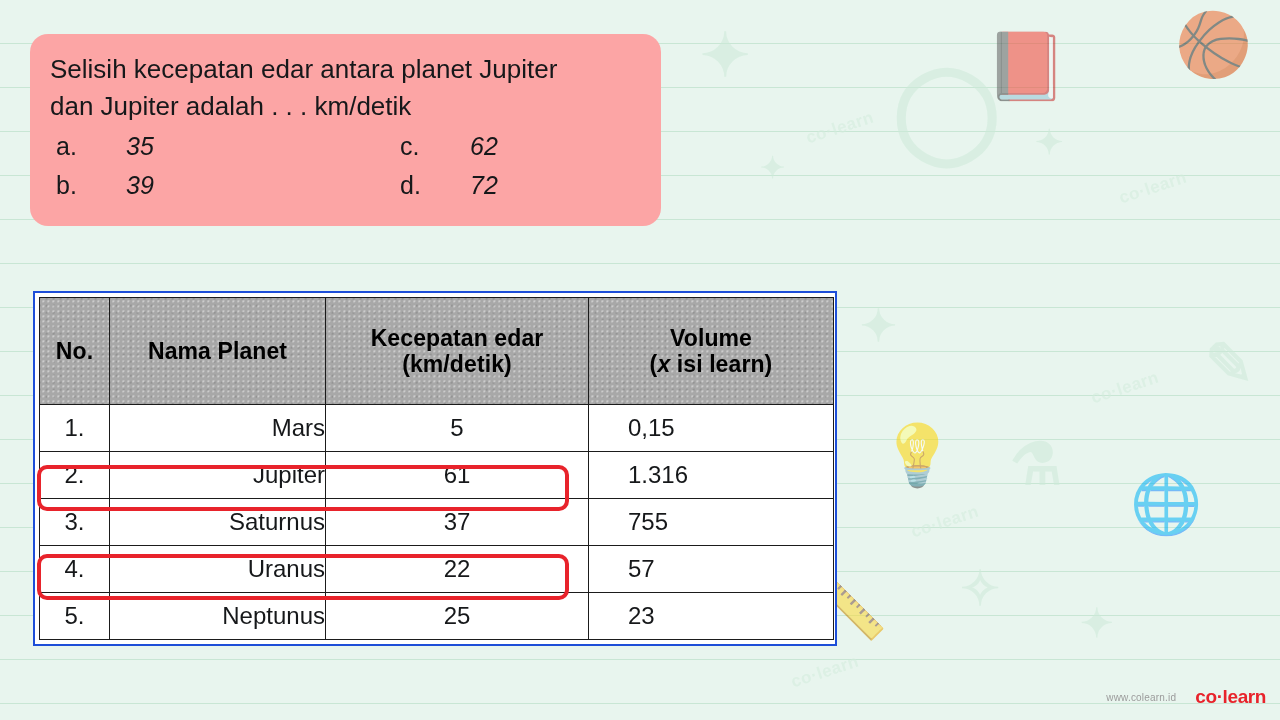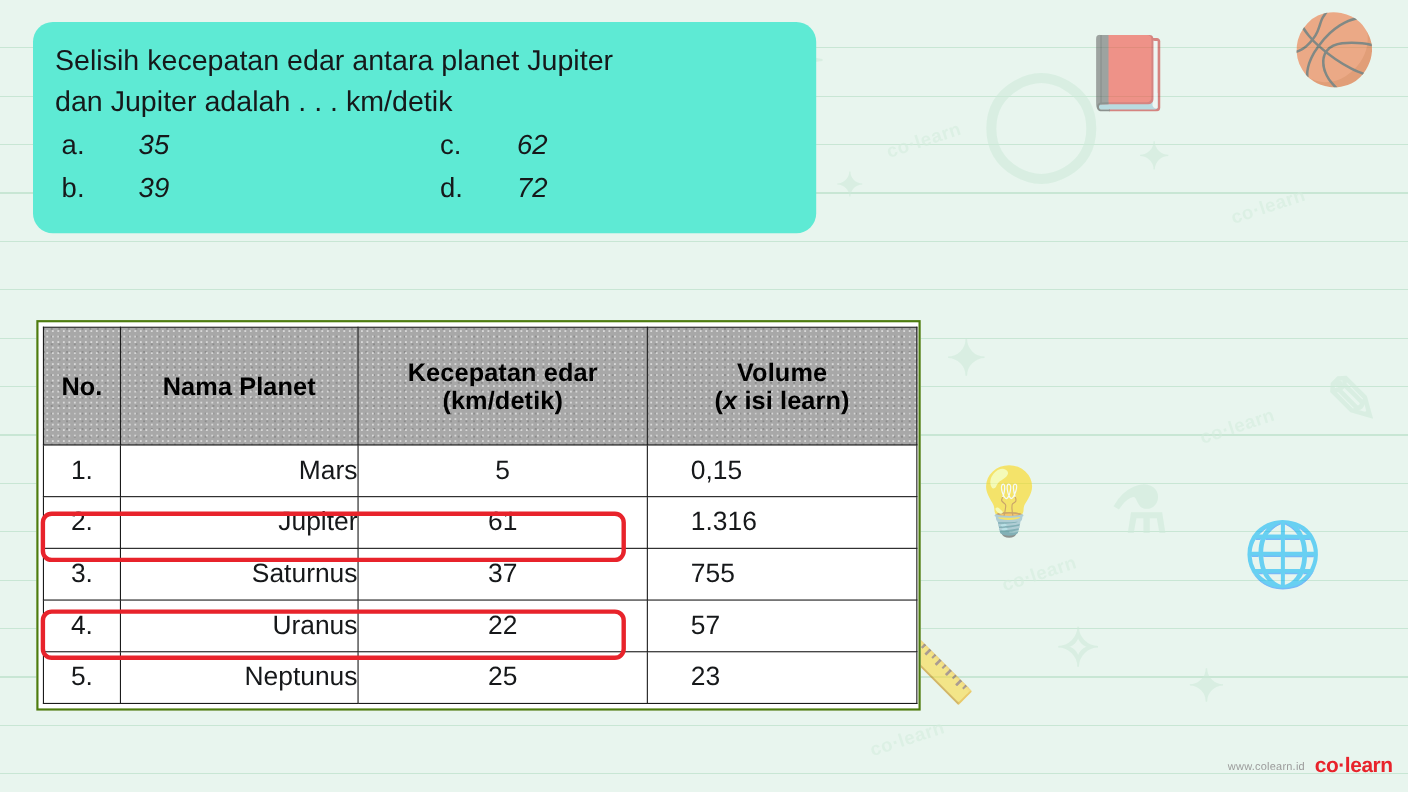--- a/index.html
+++ b/index.html
@@ -47,23 +47,23 @@
     font-weight: bold;
     transform: rotate(-18deg);
     letter-spacing: .5px;
     user-select: none;
   }
 
   
   #question-card {
     position: absolute;
     left: 30px;
-    top: 20px;
-    width: 712px;
-    background: #5eead4;
+    top: 34px;
+    width: 631px;
+    background: #fca5a5;
     border-radius: 18px;
     padding: 18px 0 16px 0;
     box-sizing: border-box;
   }
   .q-text {
     font-size: 26px;
     color: #16181a;
     line-height: 1.33;
     padding: 0 20px 0 20px;
     white-space: nowrap;
@@ -87,21 +87,21 @@
   .opt-c { left: 370px; top: 0; }
   .opt-d { left: 370px; top: 39px; }
   .opt .val { left: 70px; top: 0; font-style: italic; }
 
   
   #table-wrap {
     position: absolute;
     left: 33px;
     top: 291px;
     width: 804px;
-    border: 2px solid #4d7c0f;
+    border: 2px solid #1d4ed8;
     background: #fff;
     box-sizing: border-box;
     padding: 4px;
   }
   table {
     border-collapse: collapse;
     width: 100%;
     table-layout: fixed;
   }
   th, td {
@@ -146,21 +146,21 @@
     box-sizing: border-box;
   }
 
   
   #footer-brand {
     position: absolute;
     right: 14px;
     bottom: 12px;
     display: flex;
     align-items: center;
-    gap: 9px;
+    gap: 19px;
   }
   #footer-url {
     font-size: 10px;
     color: #9b9b9b;
     letter-spacing: .2px;
   }
   #footer-logo {
     font-size: 19px;
     font-weight: bold;
     color: #e8232b;

